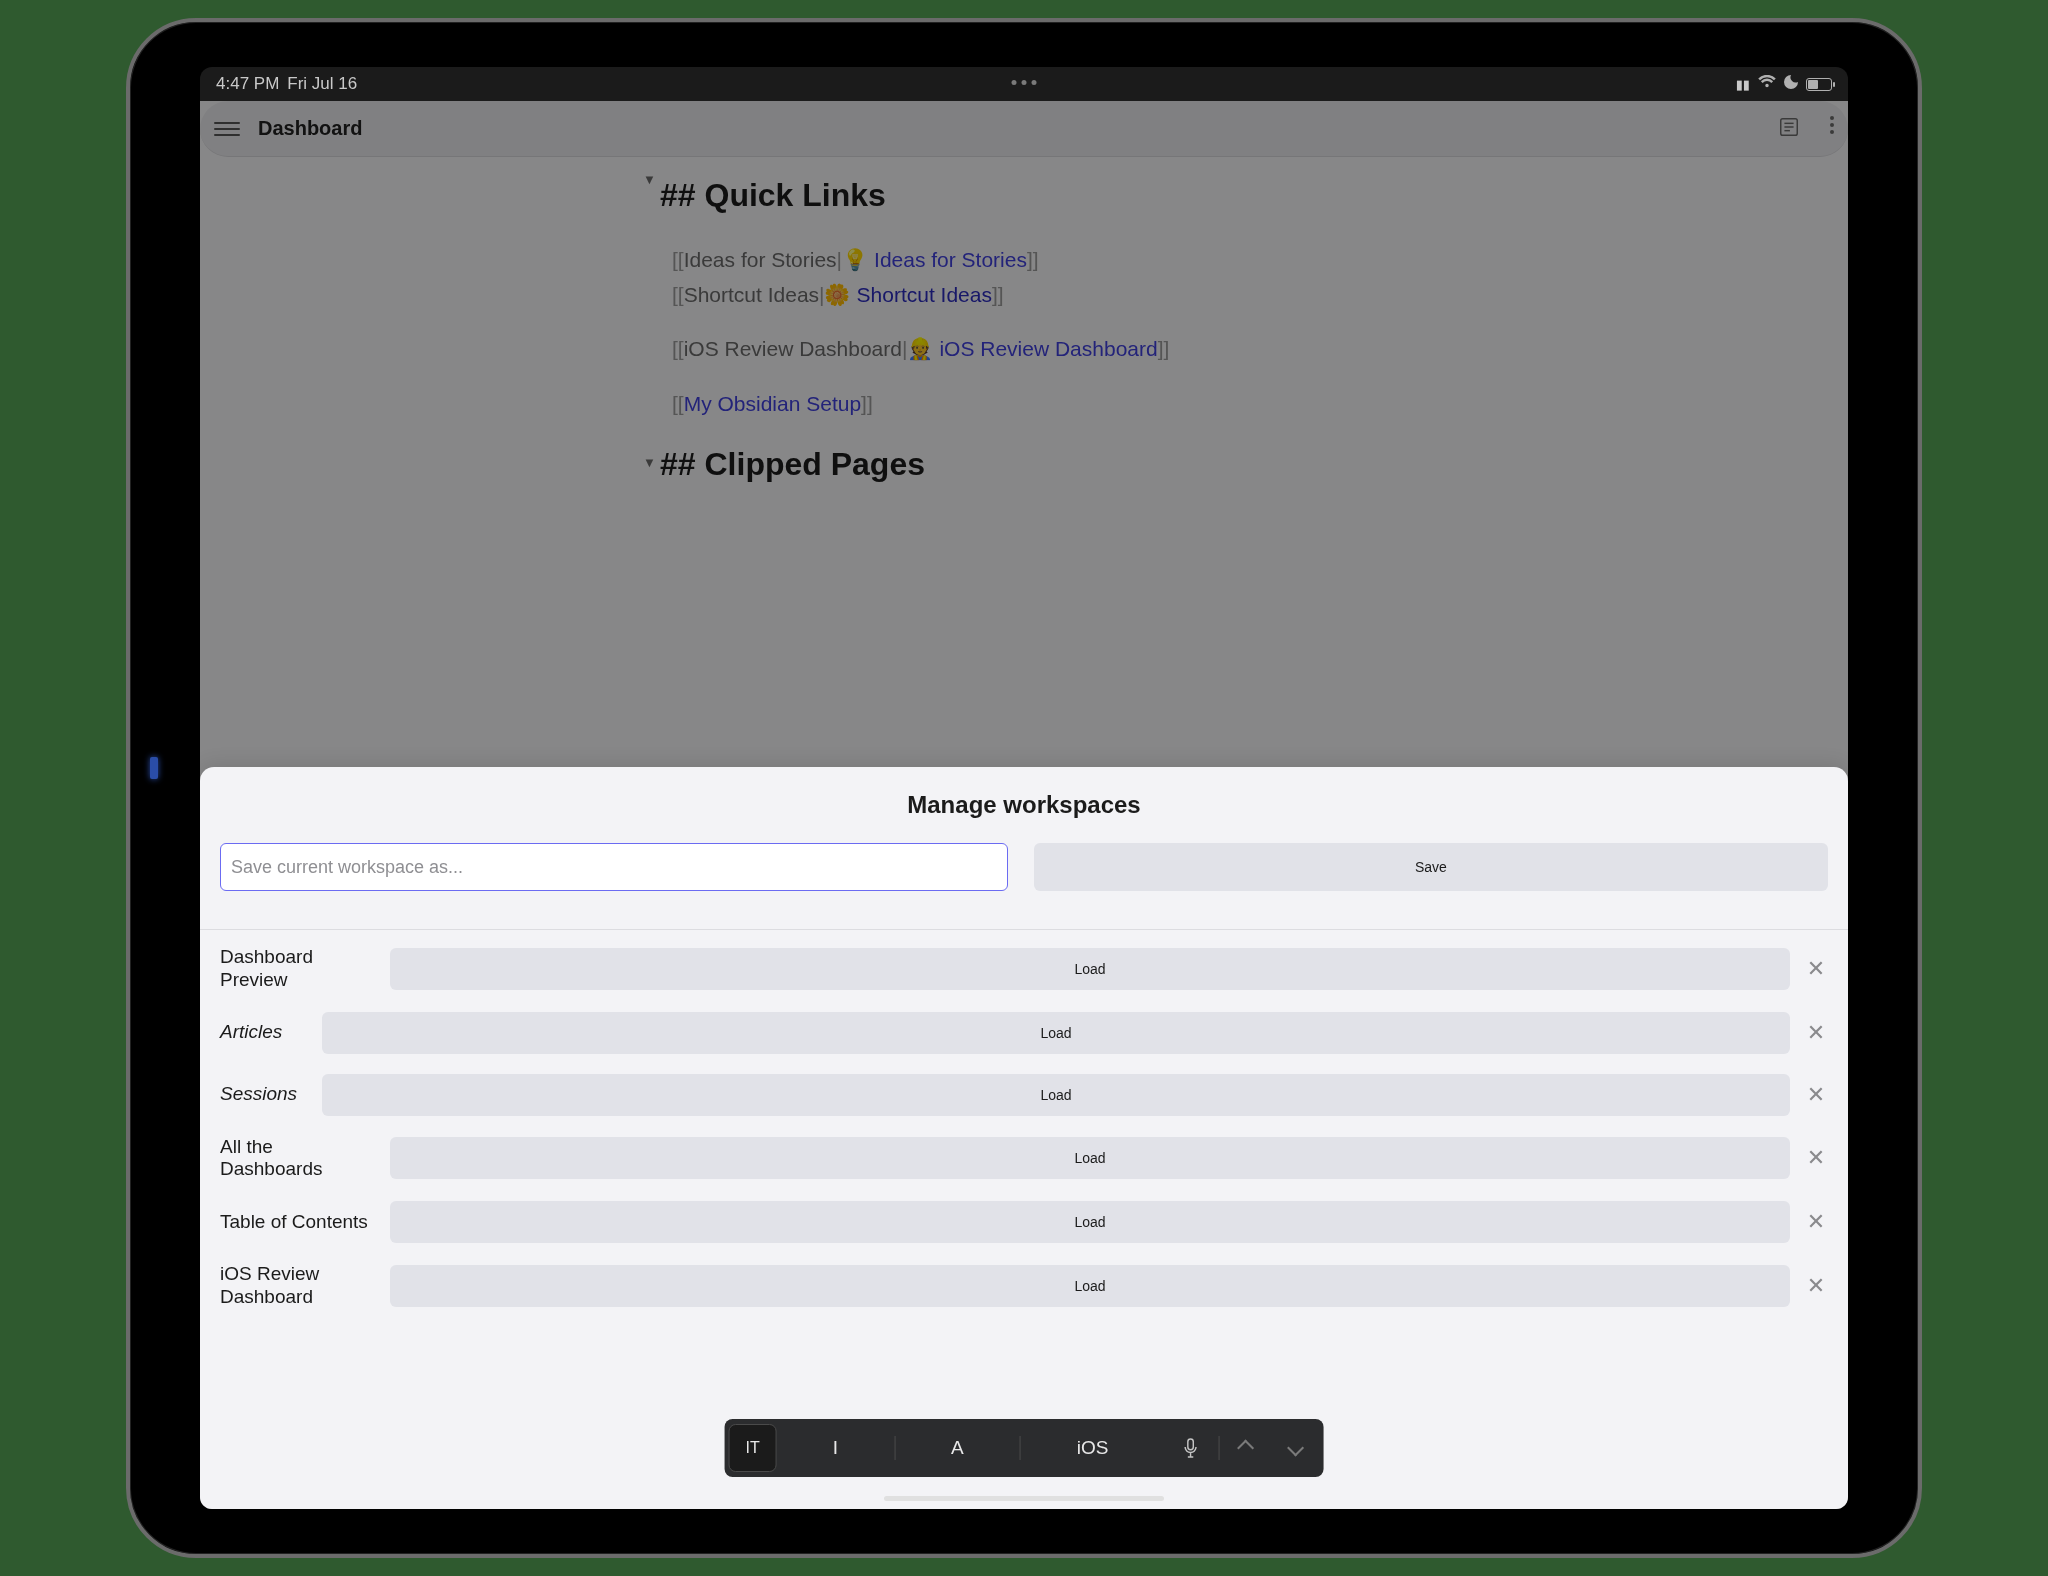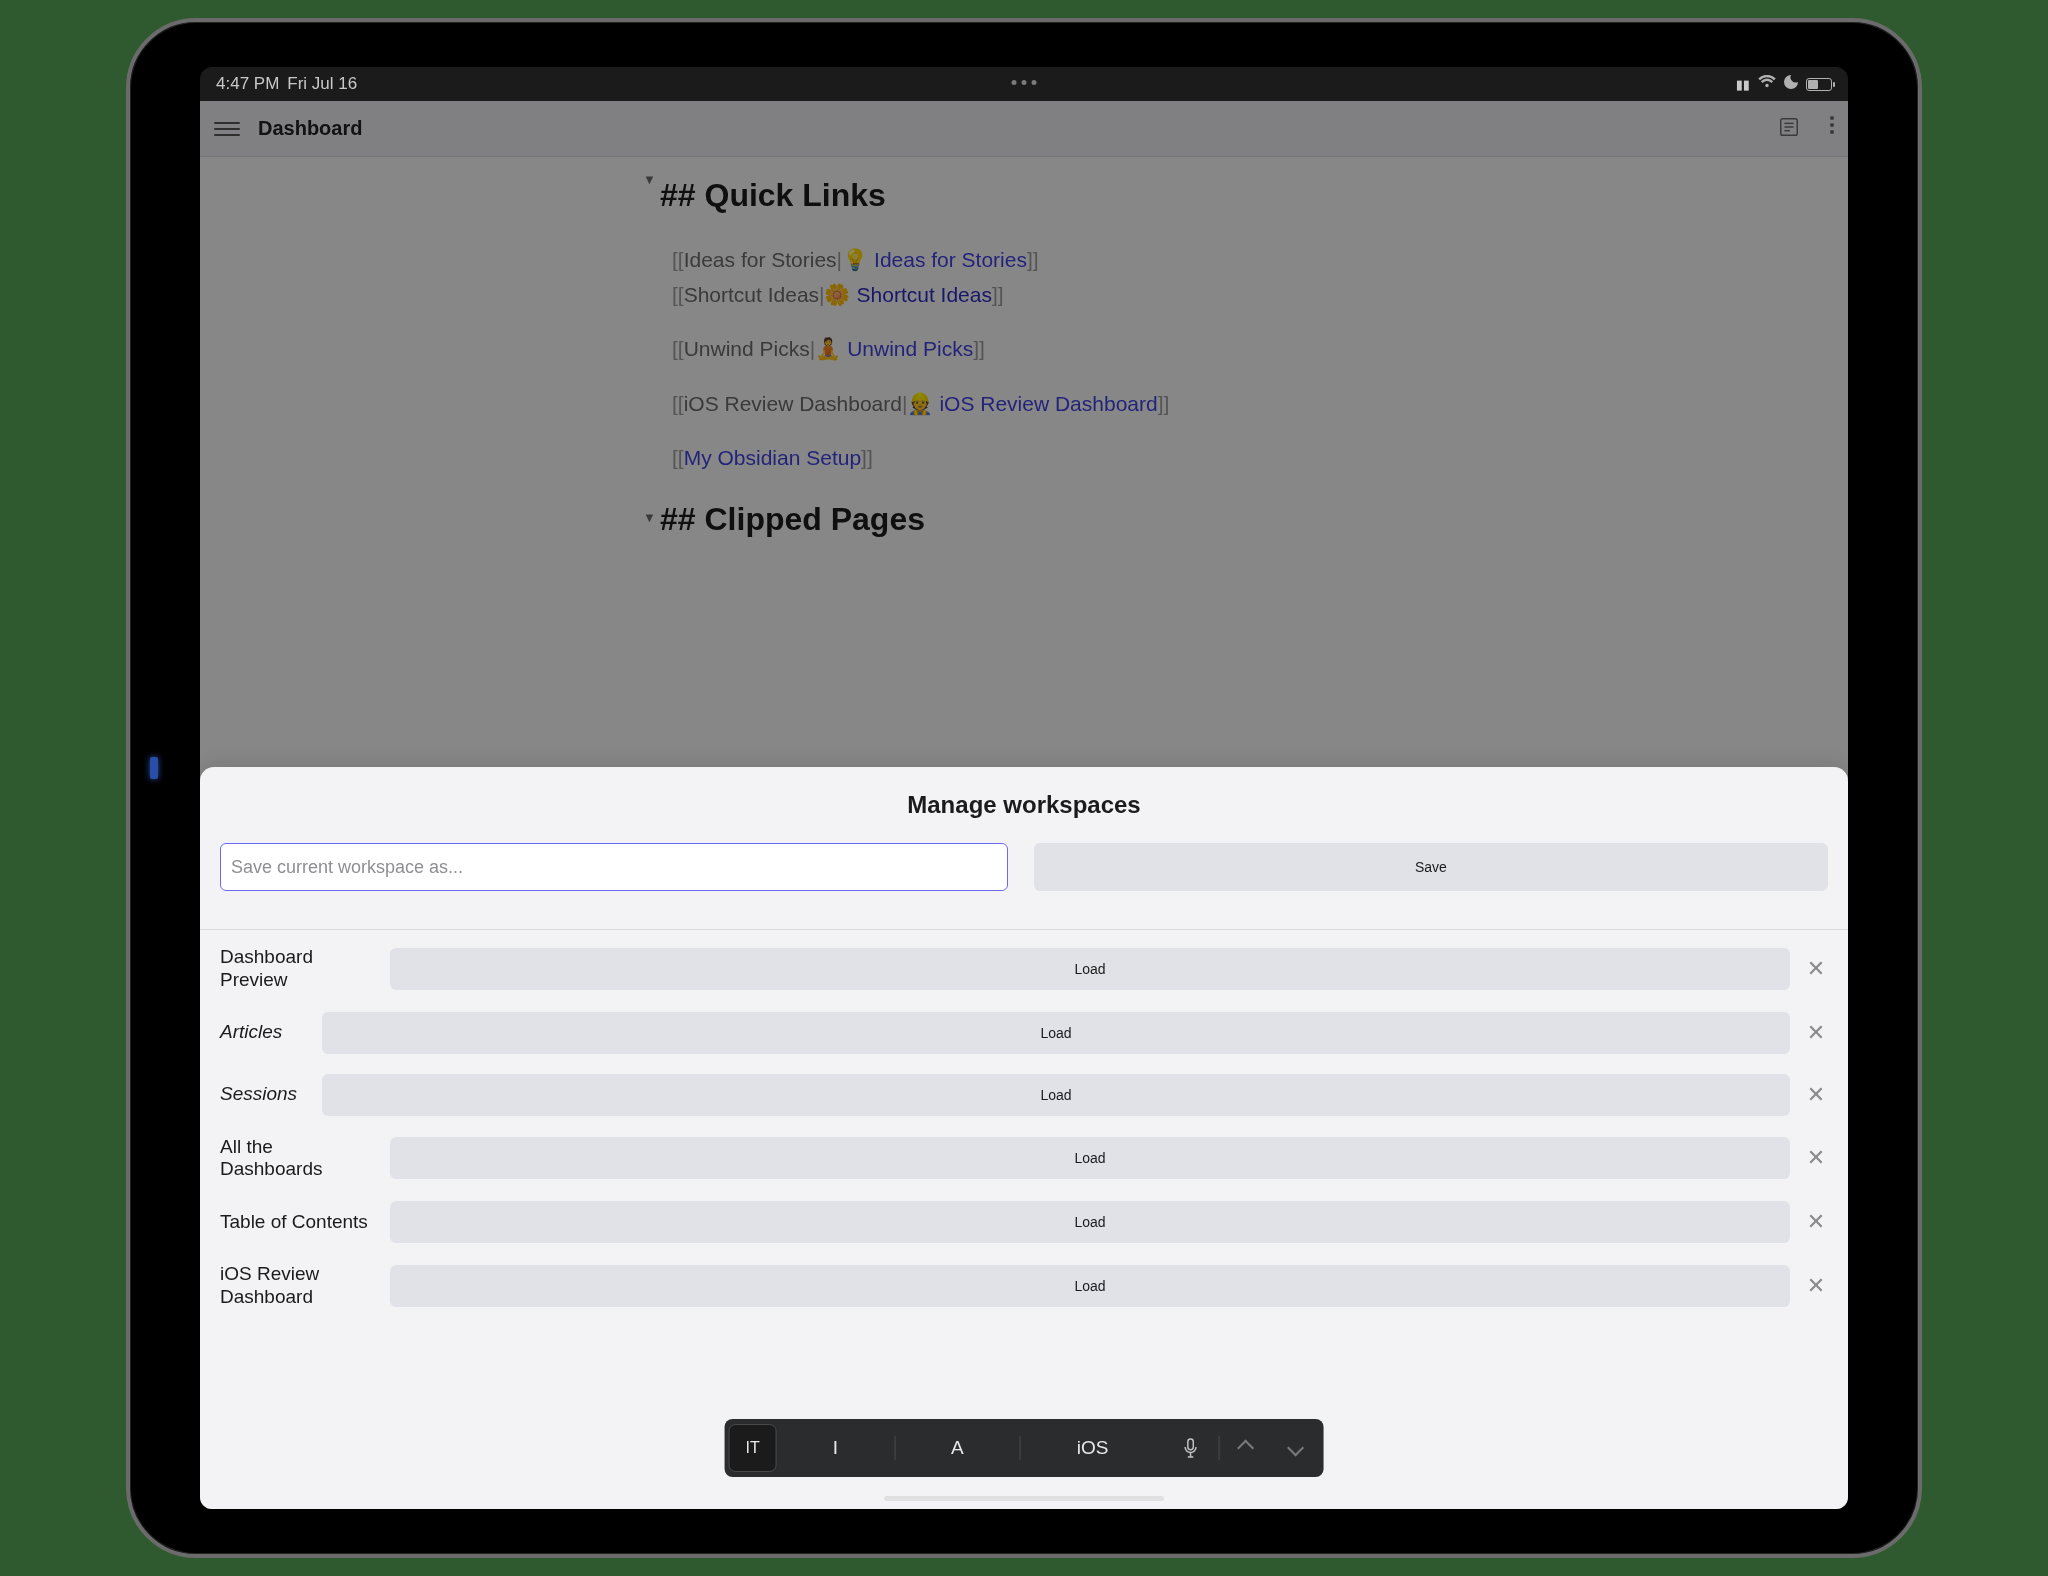--- a/index.html
+++ b/index.html
@@ -97,20 +97,21 @@
     flex-direction: column;
   }
   .bg-header {
     height: 56px;
     background: #e9e9ec;
     border-bottom: 1px solid #d7d7db;
     display: flex;
     align-items: center;
     padding: 0 14px;
     gap: 18px;
+    border-radius: 28px;
   }
   .hamburger { width: 26px; display:flex; flex-direction:column; gap:4px;}
   .hamburger span { display:block; height:2px; background:#555; border-radius:1px;}
   .bg-title { font-weight: 600; font-size: 20px; color: #202020;}
   .bg-header-right { margin-left: auto; display:flex; gap:30px; color:#6a6a6a;}
   .bg-content {
     flex: 1;
     padding: 14px 0 0 0;
     overflow: hidden;
     color: #1b1b1b;
@@ -319,23 +320,20 @@
         <div class="content-inner">
           <div class="h2">## Quick Links</div>
 
           <div class="wiki-line">
             <span class="br-gray">[[</span><span class="pg-link">Ideas for Stories</span><span class="br-gray">|</span><span>💡</span> <span class="wl">Ideas for Stories</span><span class="br-gray">]]</span>
           </div>
           <div class="wiki-line">
             <span class="br-gray">[[</span><span class="pg-link">Shortcut Ideas</span><span class="br-gray">|</span><span>🌼</span> <span class="wi">Shortcut Ideas</span><span class="br-gray">]]</span>
           </div>
 
-          <div class="wiki-line gap">
-            <span class="br-gray">[[</span><span class="pg-link">Unwind Picks</span><span class="br-gray">|</span><span>🧘</span> <span class="wl">Unwind Picks</span><span class="br-gray">]]</span>
-          </div>
 
           <div class="wiki-line gap">
             <span class="br-gray">[[</span><span class="pg-link">iOS Review Dashboard</span><span class="br-gray">|</span><span>👷</span> <span class="wl">iOS Review Dashboard</span><span class="br-gray">]]</span>
           </div>
 
           <div class="wiki-line gap">
             <span class="br-gray">[[</span><span class="wl">My Obsidian Setup</span><span class="br-gray">]]</span>
           </div>
 
           <div style="position:relative; margin-top:26px;">

